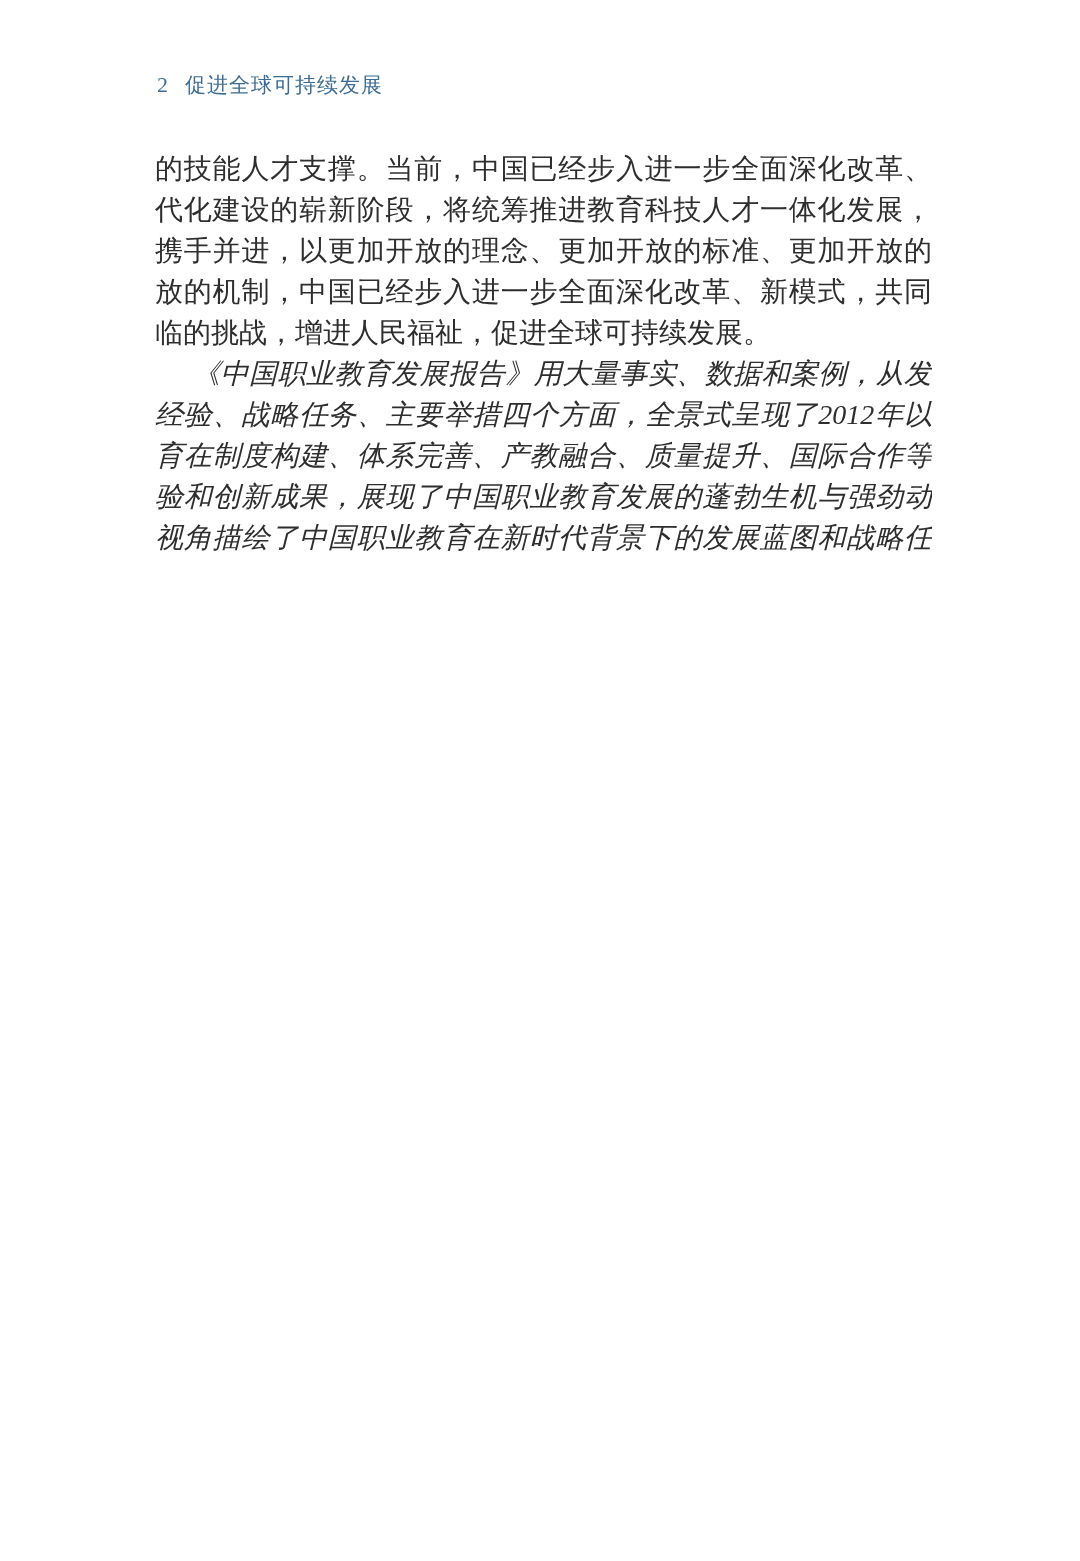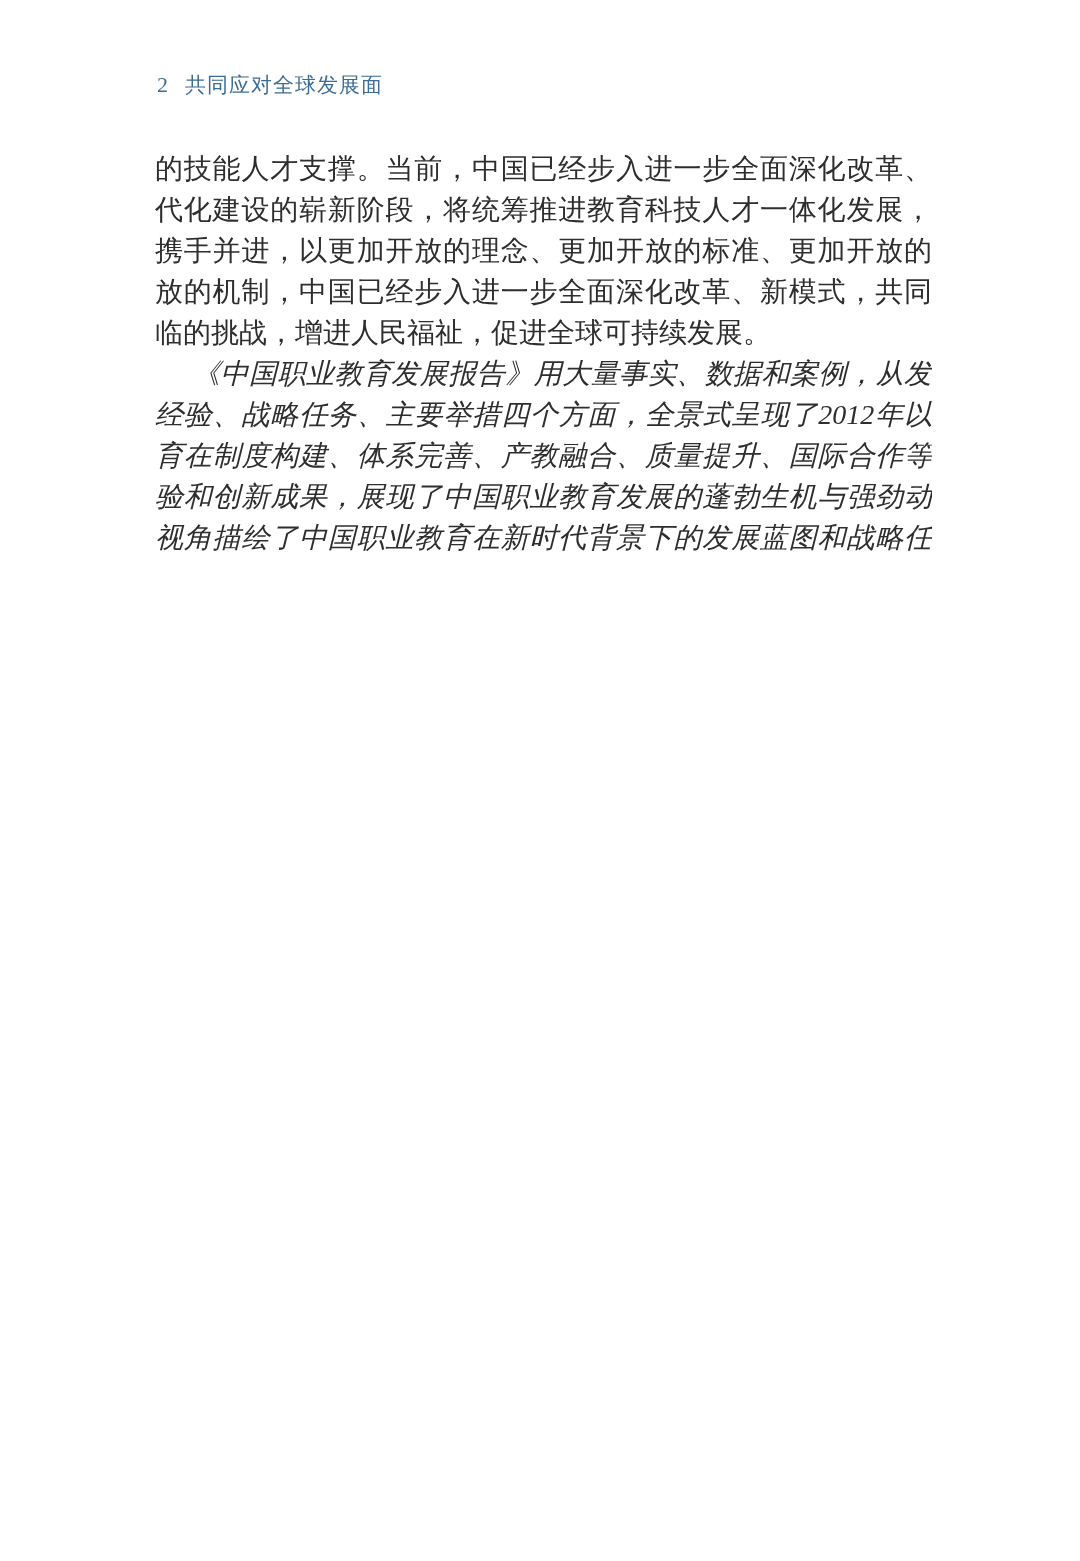--- a/index.html
+++ b/index.html
@@ -67,21 +67,21 @@
     padding-left: 37px;
   }
 </style>
 </head>
 <body>
 
 <div class="page">
 
   <div class="page-header">
     <span class="page-number">2</span>
-    <span class="book-title">共同应对全球发展面</span>
+    <span class="book-title">促进全球可持续发展</span>
   </div>
 
   <div class="body-text">
 
     <div class="paragraph">
       <div class="text-line">的技能人才支撑。当前，中国已经步入进一步全面深化改革、推进中国式现</div>
       <div class="text-line">代化建设的崭新阶段，将统筹推进教育科技人才一体化发展，致力于在2035</div>
       <div class="text-line">携手并进，以更加开放的理念、更加开放的标准、更加开放的资源、更加开</div>
       <div class="text-line">放的机制，中国已经步入进一步全面深化改革、新模式，共同应对全球发展面</div>
       <div class="text-line line-end">临的挑战，增进人民福祉，促进全球可持续发展。</div>

